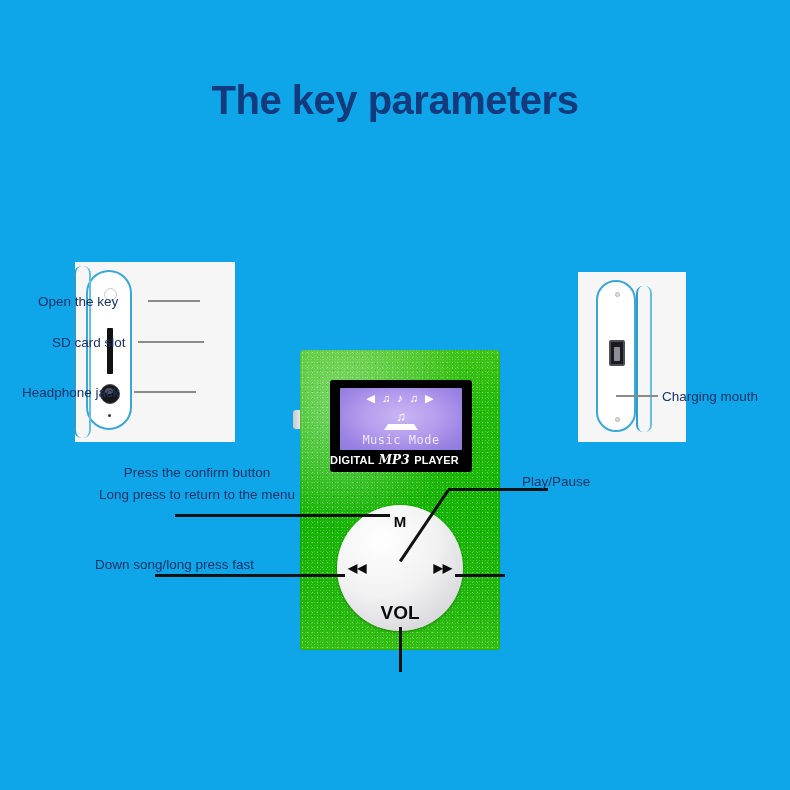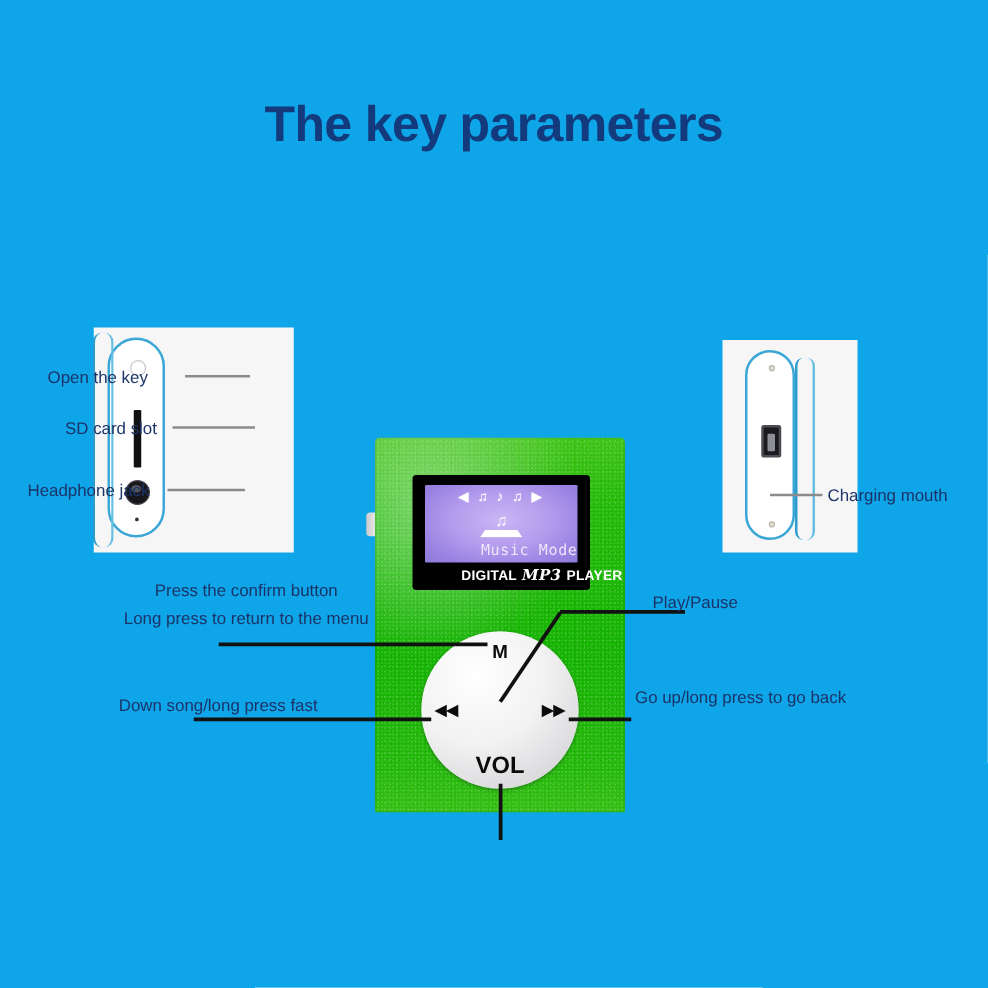--- a/index.html
+++ b/index.html
@@ -239,37 +239,36 @@
     top: 36px;
     transform: translateX(-50%);
     width: 34px; height: 6px;
     background: #ffffff;
     clip-path: polygon(12% 0, 88% 0, 100% 100%, 0 100%);
   }
   .lcd-mode {
     position: absolute;
     left: 0; bottom: 3px;
     width: 100%;
-    text-align: right;
+    text-align: center;
     color: #f2eefc;
     font-size: 12px;
     font-family: "DejaVu Sans Mono", monospace;
     letter-spacing: .5px;
     opacity: .92;
   }
   .brand {
     position: absolute;
     left: 0; bottom: 5px;
     width: 100%;
-    text-align: right;
+    text-align: left;
     color: #ffffff;
     font-size: 11px;
     font-weight: bold;
     letter-spacing: .2px;
-    margin-left: 26px;
   }
   .brand .mp3 {
     font-family: "DejaVu Serif", serif;
     font-style: italic;
     font-weight: bold;
     font-size: 12px;
     padding: 0 1px;
   }
 
   
@@ -376,17 +375,16 @@
   <div class="lead-h thick" style="left:175px; top:514px; width:215px;"></div>
 
   <div class="lead-diag" style="left:400px; top:560px; width:86px; transform: rotate(-56deg);"></div>
   <div class="lead-h thick" style="left:448px; top:488px; width:100px;"></div>
   <div class="callout" style="left:522px; top:472px;">Play/Pause</div>
 
   <div class="lead-h thick" style="left:155px; top:574px; width:190px;"></div>
   <div class="callout" style="left:95px; top:555px;">Down song/long press fast</div>
 
   <div class="lead-h thick" style="left:455px; top:574px; width:50px;"></div>
-  <div class="callout" style="left:508px; top:548px;">Go up/long press to go back</div>
 
   <div class="lead-v" style="left:399px; top:627px; height:45px;"></div>
 
 </div>
 
 </body></html>

